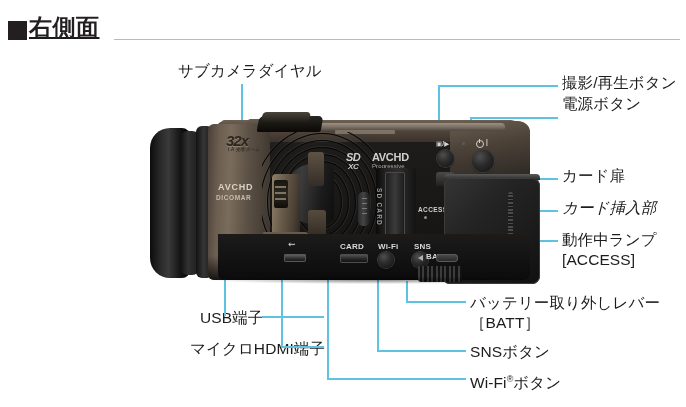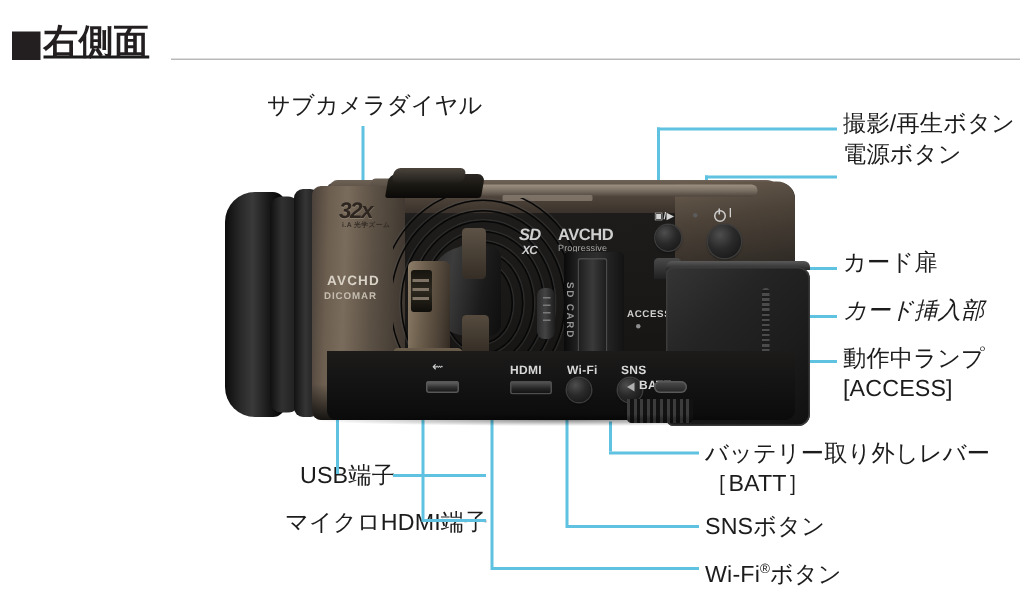--- a/index.html
+++ b/index.html
@@ -756,21 +756,21 @@
     <div class="door-hinge"></div>
     <div class="door-top-edge"></div>
     <div class="door"></div>
     <div class="door-rib"></div>
 
     <div class="port-strip"></div>
 
     <div class="usb-glyph">⇜</div>
     <div class="usb-port"></div>
 
-    <div class="port-txt" style="left:190px; top:136px;">HDMI</div>
+    <div class="port-txt" style="left:190px; top:136px;">CARD</div>
     <div class="hdmi-port"></div>
 
     <div class="port-txt" style="left:228px; top:136px;">Wi-Fi</div>
     <div class="btn-round" style="left:228px; top:146px; width:16px; height:16px;"></div>
 
     <div class="port-txt" style="left:264px; top:136px;">SNS</div>
     <div class="btn-round" style="left:262px; top:146px; width:16px; height:16px;"></div>
 
     <div class="batt-arrow"></div>
     <div class="port-txt" style="left:276px; top:146px;">BATT</div>

